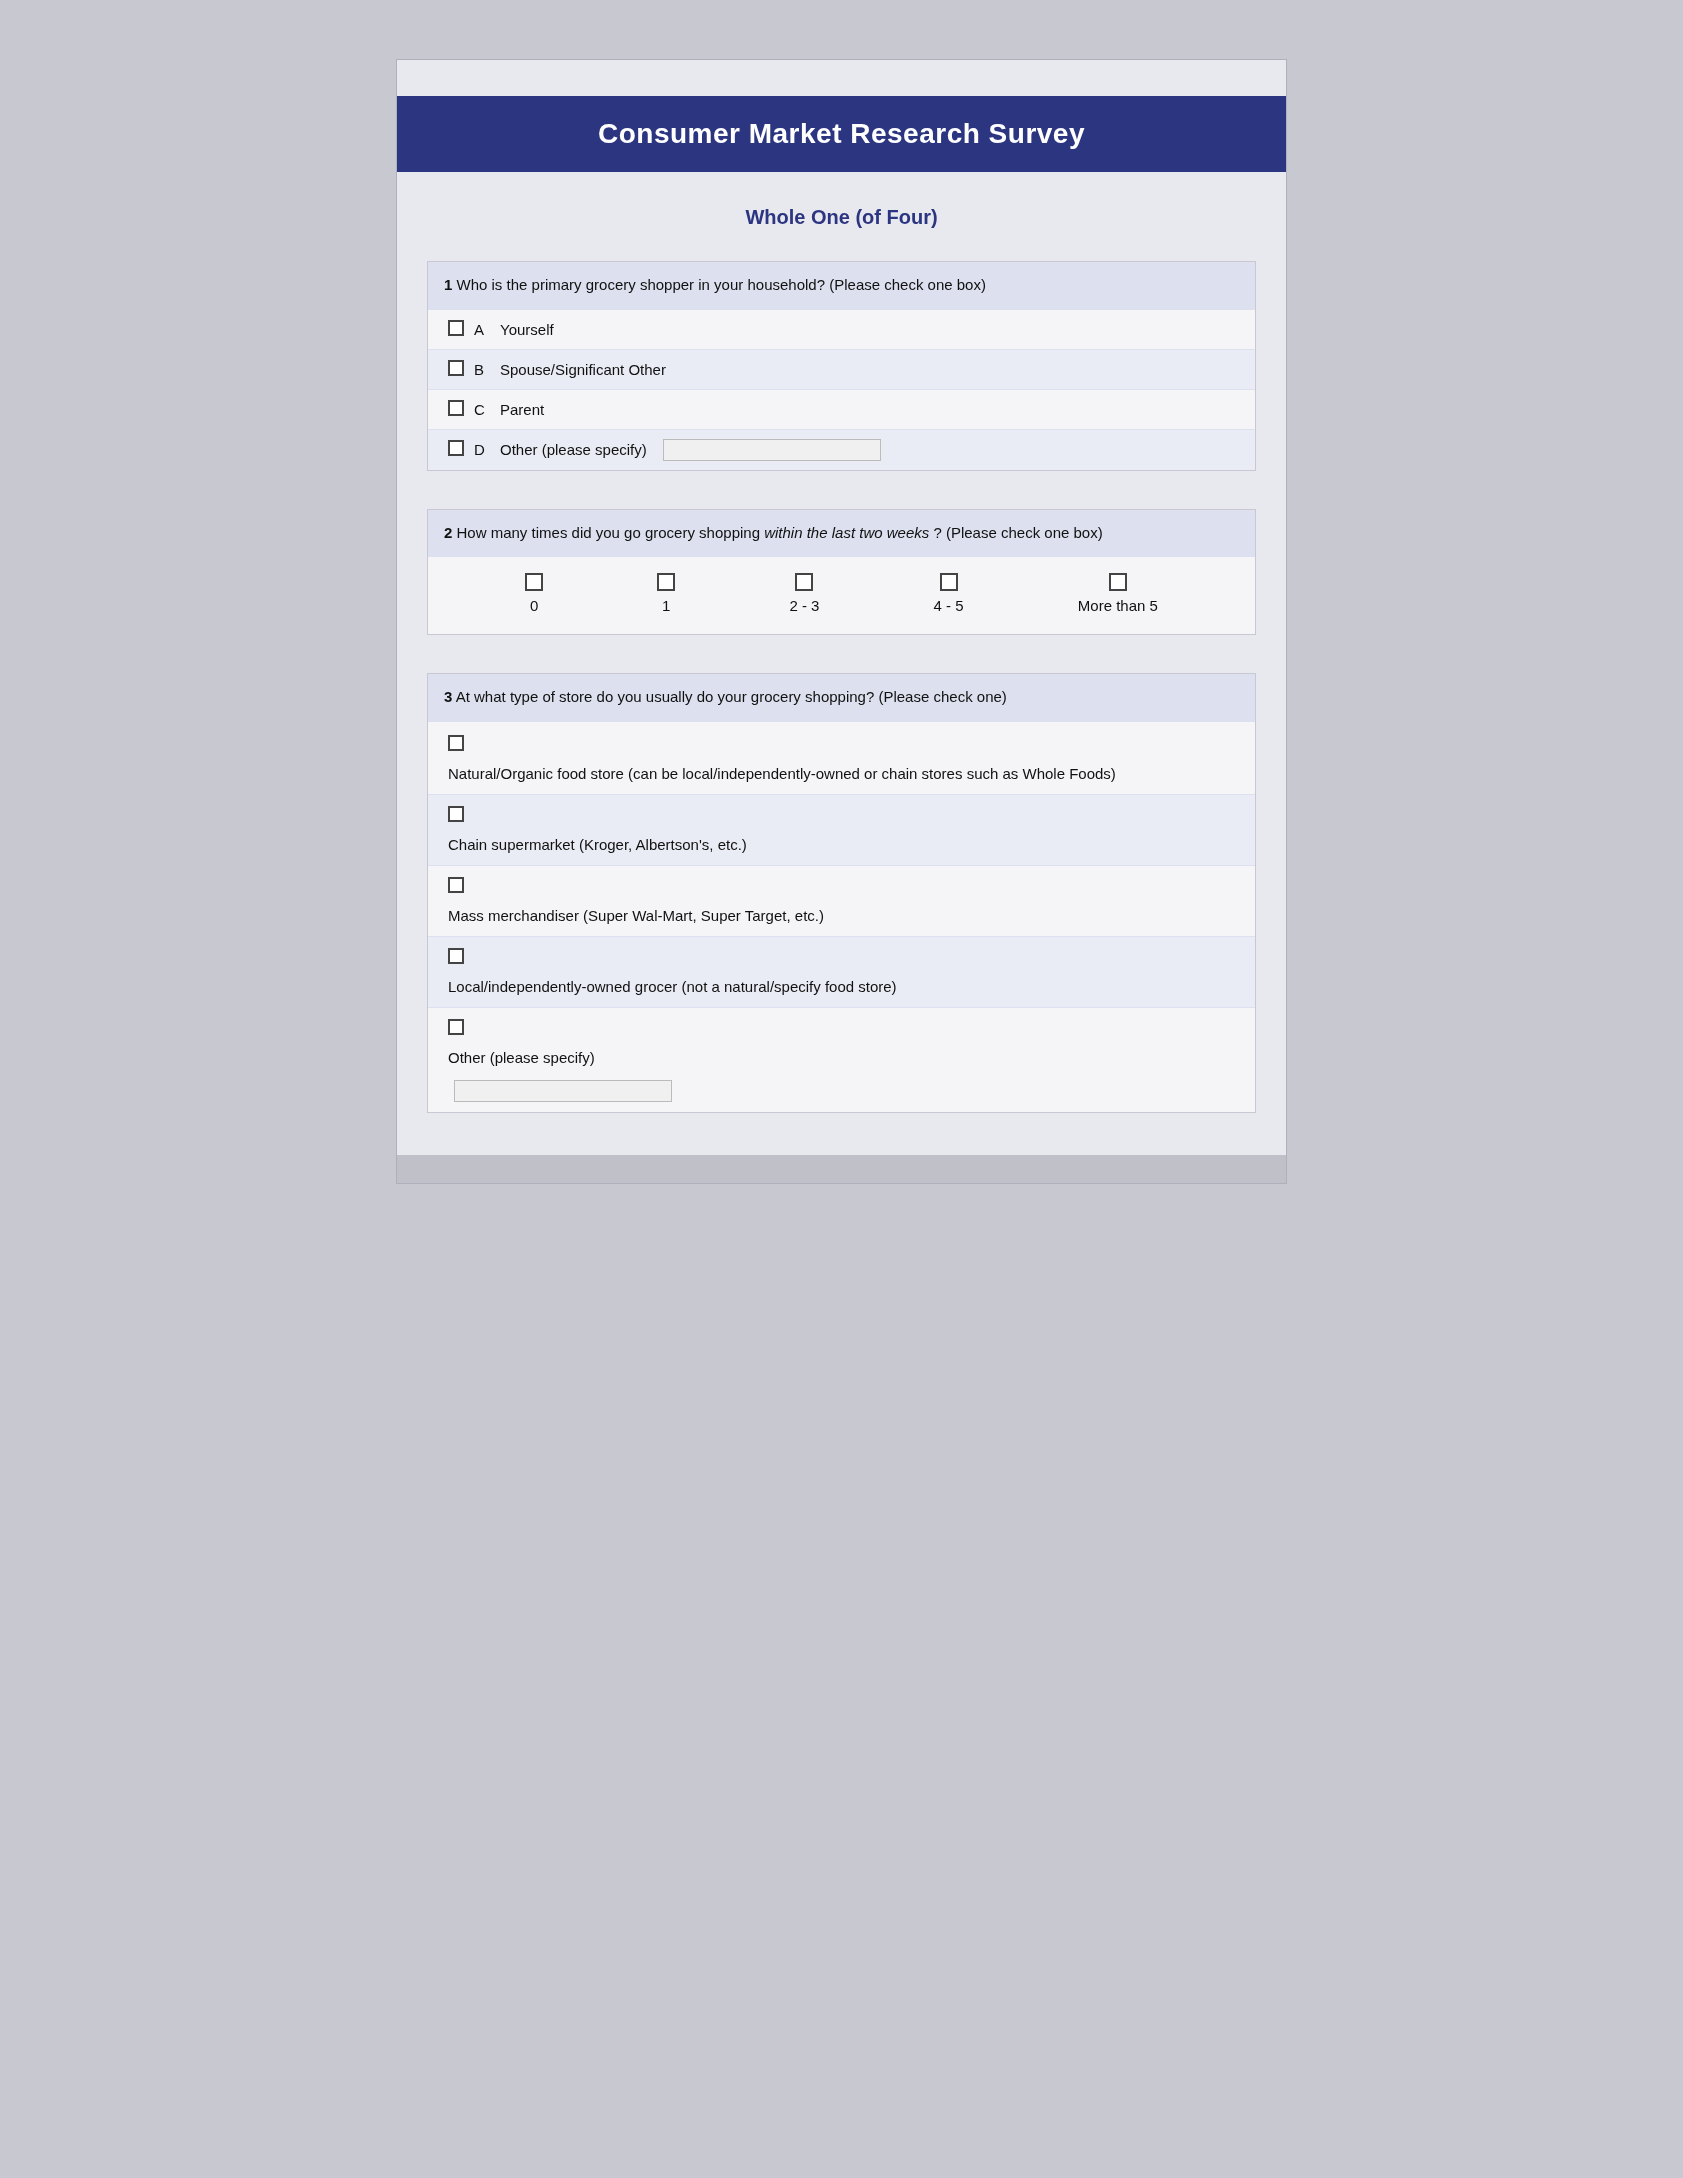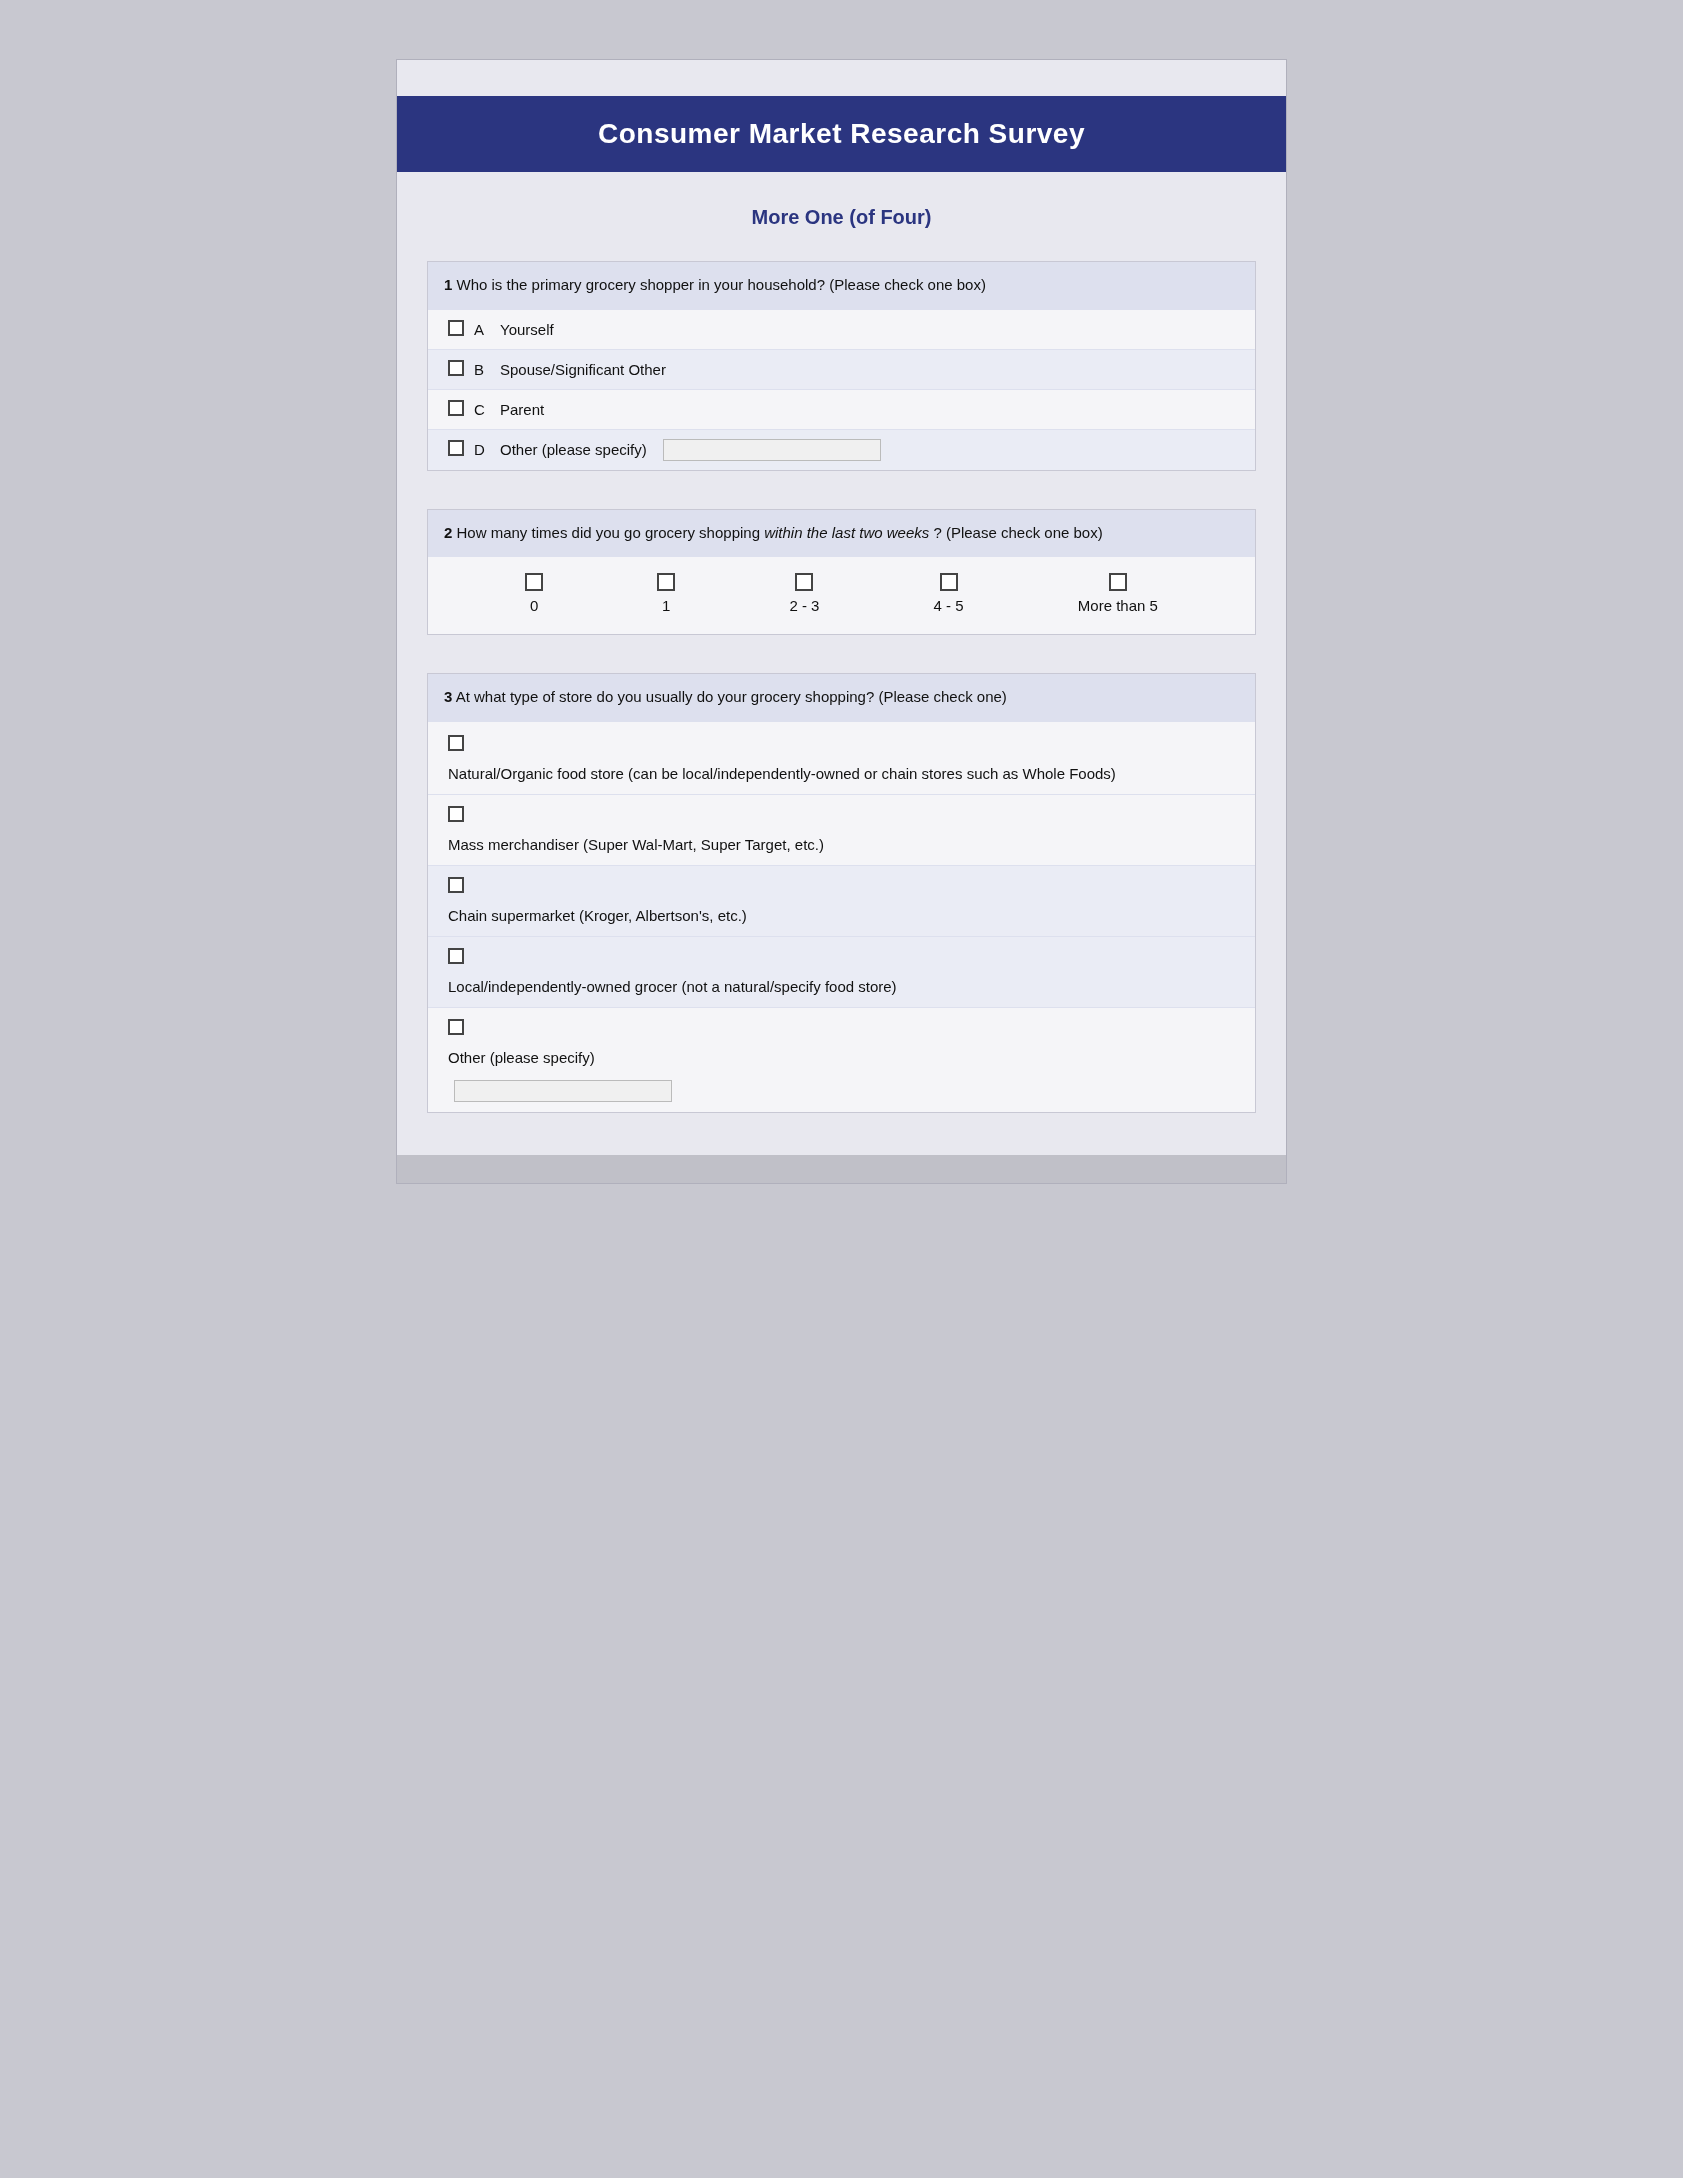--- a/index.html
+++ b/index.html
@@ -178,21 +178,21 @@
 
 <div class="page-container">
 
   <div class="survey-header">
     <span class="survey-title">Consumer Market Research Survey</span>
   </div>
 
   <div class="survey-body">
 
     <div class="part-title-row">
-      <span class="part-title">More One (of Four)</span>
+      <span class="part-title">Whole One (of Four)</span>
     </div>
 
     <div class="survey-content">
       <div class="question-header">
         <span class="question-number">1</span>
         <span> Who is the primary grocery shopper in your household? (Please check one box)</span>
       </div>
 
       <div class="answer-row">
         <div class="cb"></div>
@@ -265,28 +265,28 @@
       <div class="question-header">
         <span class="question-number">3</span>
         <span> At what type of store do you usually do your grocery shopping? (Please check one)</span>
       </div>
 
       <div class="q3-answer-row">
         <div class="cb" style="margin-top:3px;"></div>
         <span>Natural/Organic food store (can be local/independently-owned or chain stores such as Whole Foods)</span>
       </div>
 
+      <div class="q3-answer-row alt">
+        <div class="cb"></div>
+        <span>Chain supermarket (Kroger, Albertson's, etc.)</span>
+      </div>
+
       <div class="q3-answer-row">
         <div class="cb"></div>
         <span>Mass merchandiser (Super Wal-Mart, Super Target, etc.)</span>
-      </div>
-
-      <div class="q3-answer-row alt">
-        <div class="cb"></div>
-        <span>Chain supermarket (Kroger, Albertson's, etc.)</span>
       </div>
 
       <div class="q3-answer-row alt">
         <div class="cb"></div>
         <span>Local/independently-owned grocer (not a natural/specify food store)</span>
       </div>
 
       <div class="q3-answer-row">
         <div class="cb"></div>
         <span>Other (please specify)</span>

